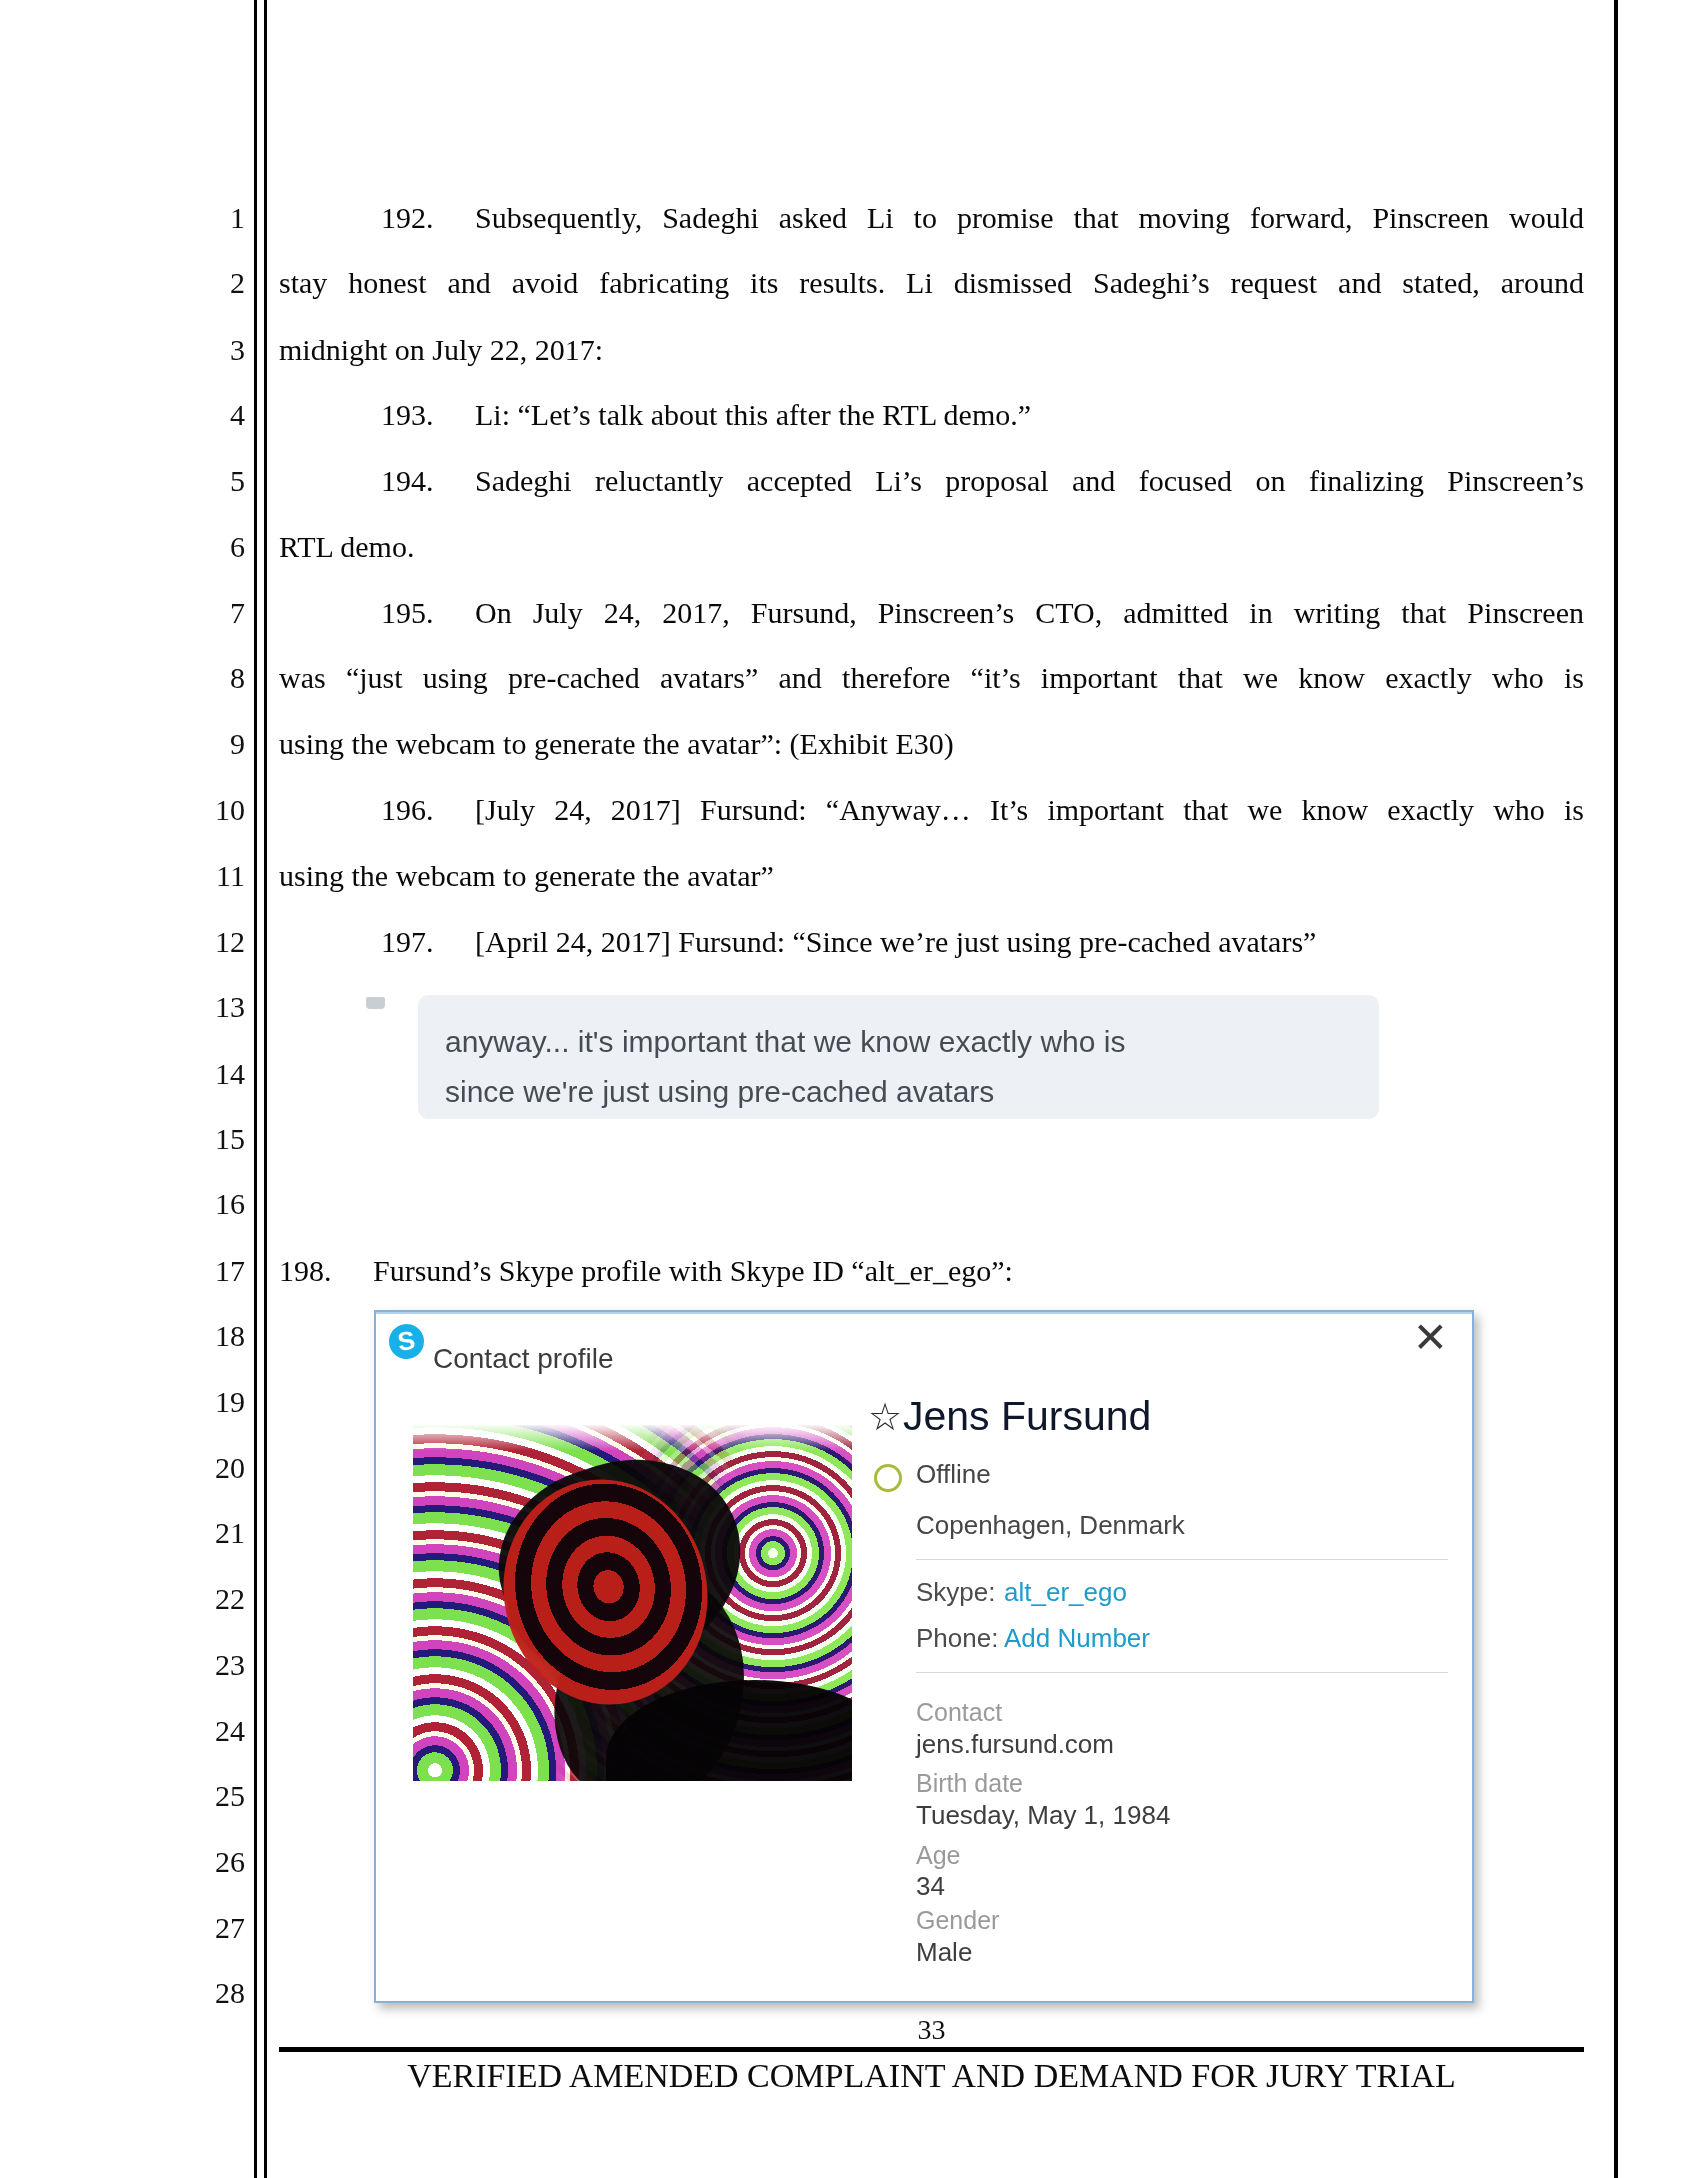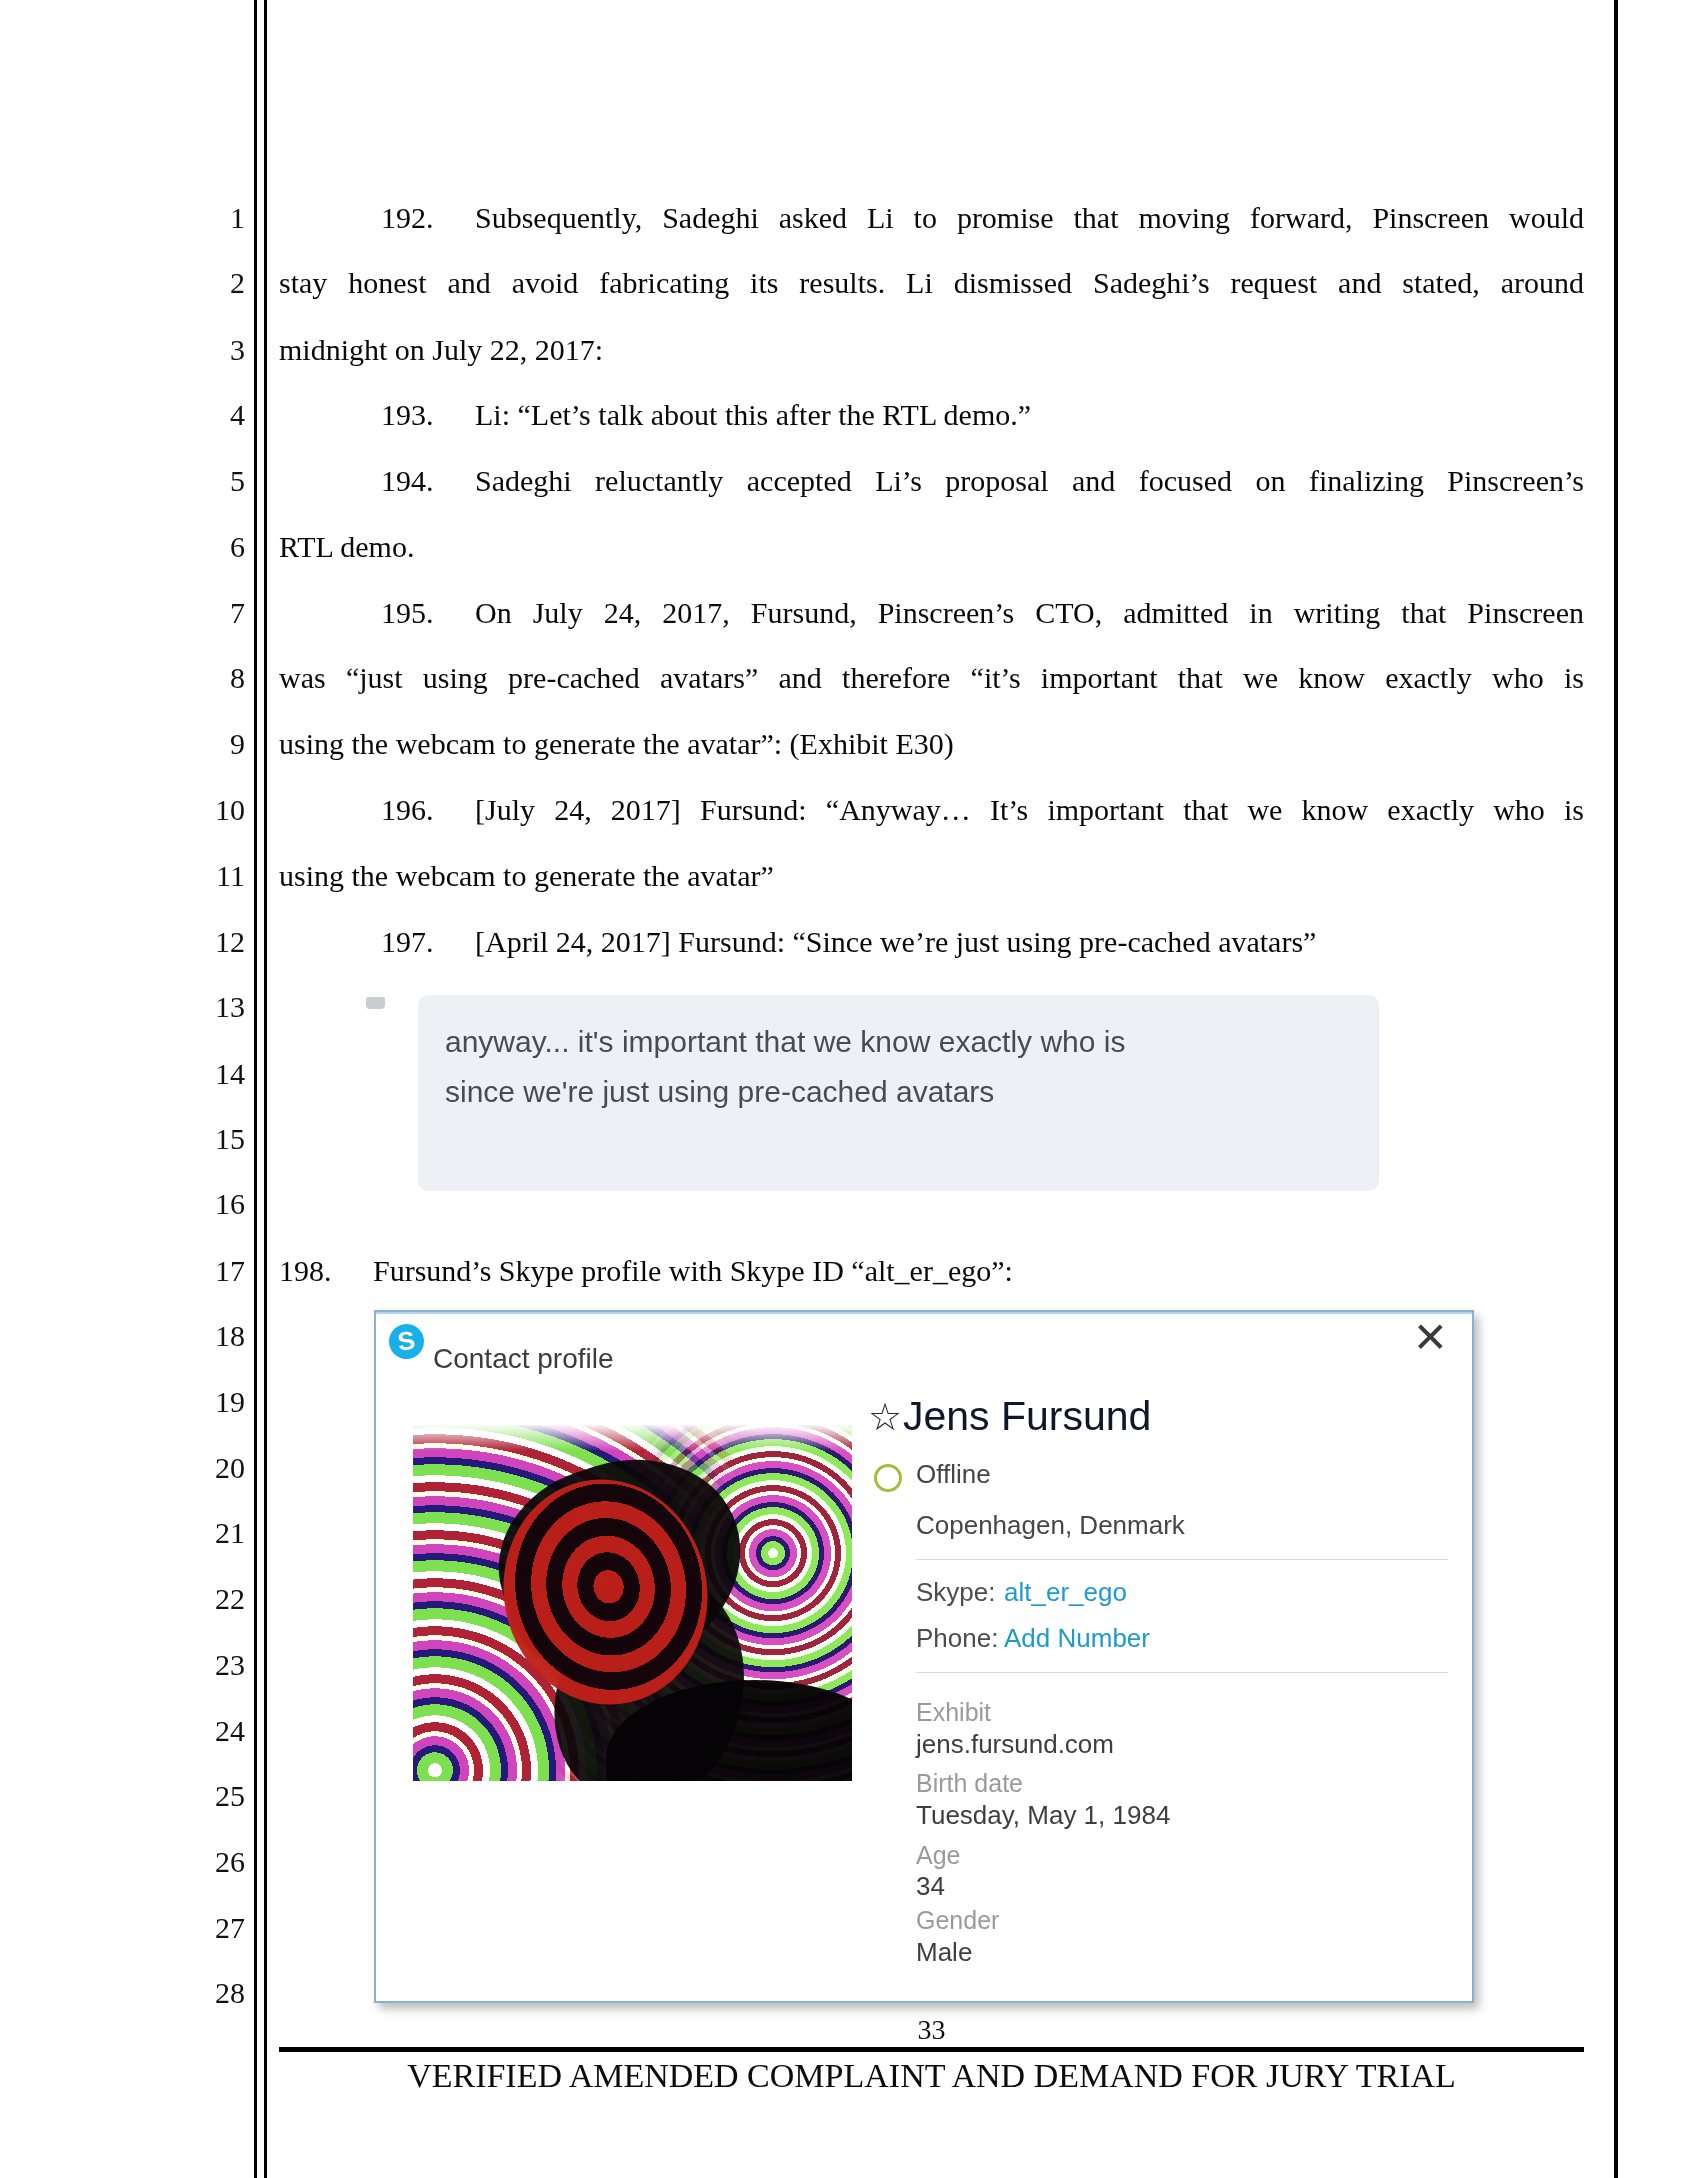--- a/index.html
+++ b/index.html
@@ -10,21 +10,21 @@
   
   .lnum{position:absolute;left:149px;width:96px;height:65px;line-height:65px;
         text-align:right;font-size:30px;color:#111;}
   
   .bline{position:absolute;left:279px;width:1305px;height:65px;line-height:65px;
          font-size:30px;color:#090909;white-space:normal;}
   .bline.indent{padding-left:102px;width:1203px;}
   .bline.just{text-align:justify;text-align-last:justify;}
   .pnum{display:inline-block;min-width:94px;}
   
-  .chat-bubble{position:absolute;left:418px;top:995px;width:961px;height:196px;
+  .chat-bubble{position:absolute;left:418px;top:995px;width:961px;height:124px;
                background:#edf1f6;border-radius:10px;
                font-family:"Liberation Sans", sans-serif;font-size:30px;color:#474c54;}
   .chat-bubble .lines{padding:22px 0 0 27px;line-height:50px;}
   .chat-stub{position:absolute;left:366px;top:997px;width:19px;height:12px;
              background:#c9ced5;border-radius:2px 2px 4px 4px;}
   
   .skwin{position:absolute;left:374px;top:1310px;width:1100px;height:693px;background:#fff;
          border:2px solid #84b2d8;box-shadow:5px 6px 9px rgba(110,110,110,.45), inset 0 2px 0 rgba(170,205,235,.9);
          font-family:"Liberation Sans", sans-serif;box-sizing:border-box;}
   .sk-logo{position:absolute;left:13px;top:12px;width:35px;height:35px;border-radius:50%;
@@ -157,21 +157,21 @@
 
     <div class="sk-div" style="top:247px"></div>
 
     <div class="sk-label" style="top:265px">Skype:</div>
     <div class="sk-link" style="top:265px">alt_er_ego</div>
     <div class="sk-label" style="top:311px">Phone:</div>
     <div class="sk-link" style="top:311px">Add Number</div>
 
     <div class="sk-div" style="top:360px"></div>
 
-    <div class="sk-dlabel" style="top:386px">Exhibit</div>
+    <div class="sk-dlabel" style="top:386px">Contact</div>
     <div class="sk-dvalue" style="top:417px">jens.fursund.com</div>
     <div class="sk-dlabel" style="top:457px">Birth date</div>
     <div class="sk-dvalue" style="top:488px">Tuesday, May 1, 1984</div>
     <div class="sk-dlabel" style="top:529px">Age</div>
     <div class="sk-dvalue" style="top:559px">34</div>
     <div class="sk-dlabel" style="top:594px">Gender</div>
     <div class="sk-dvalue" style="top:625px">Male</div>
   </div>
 
   <div class="pageno">33</div>

